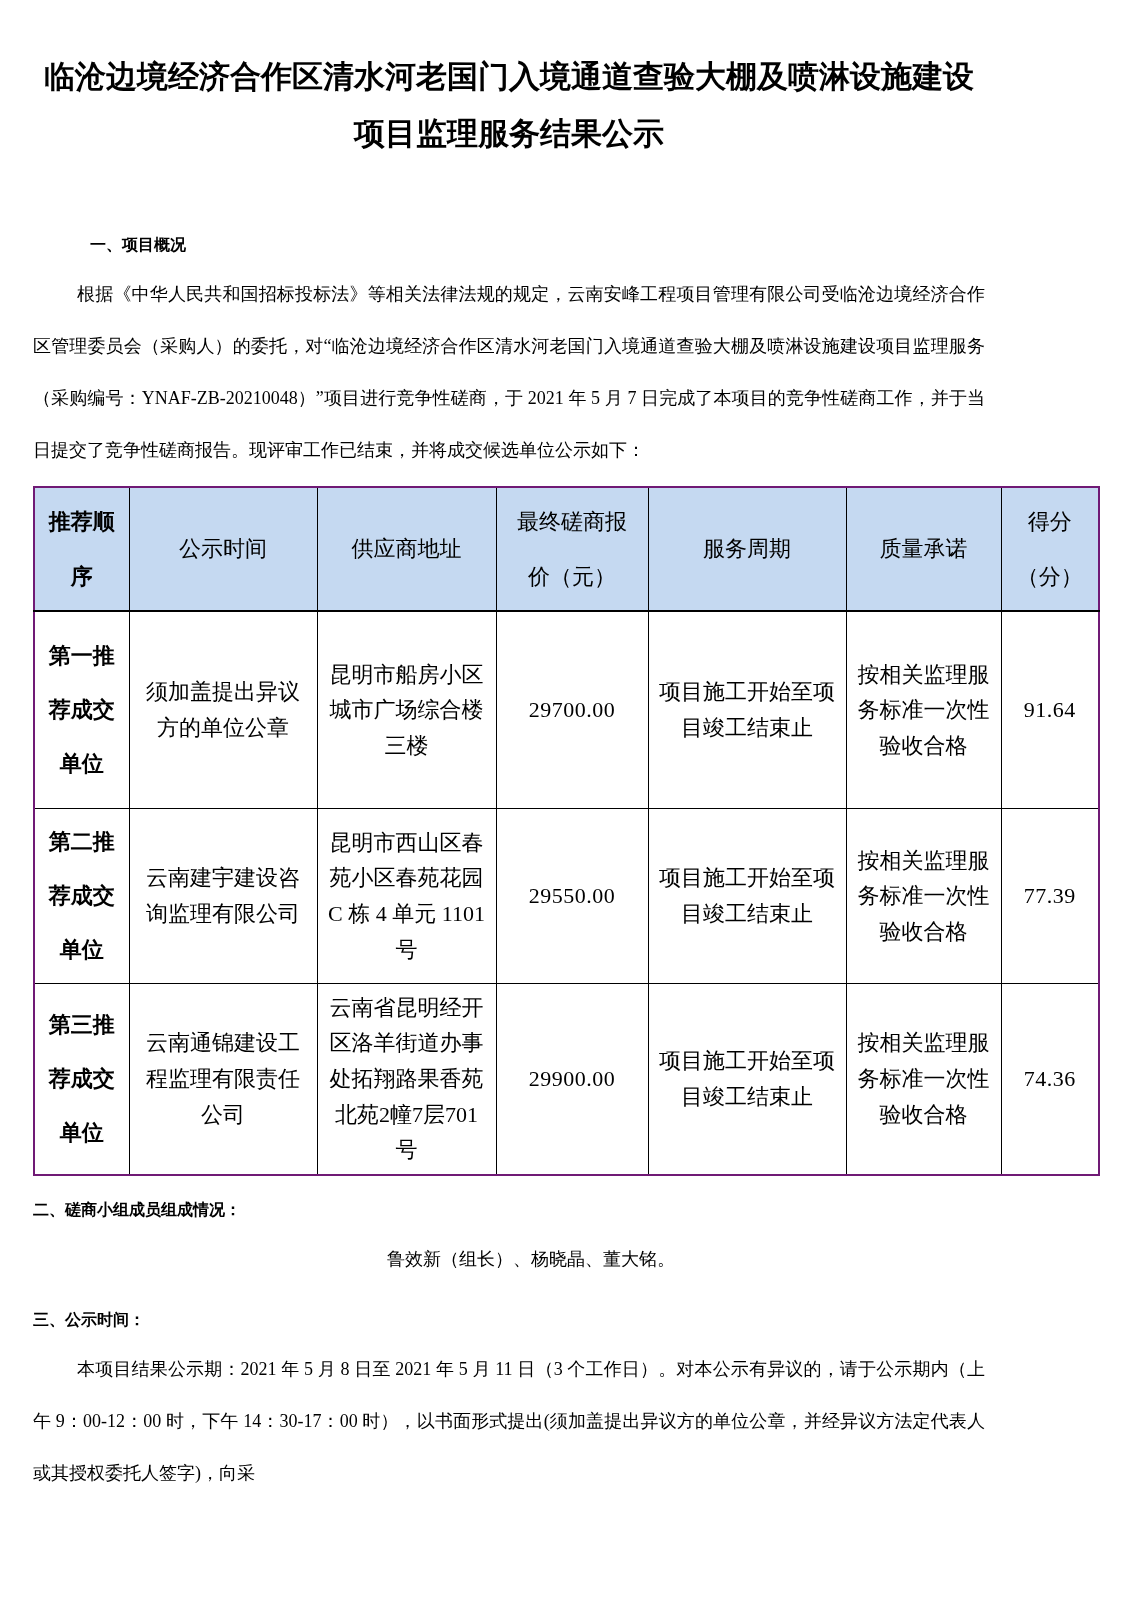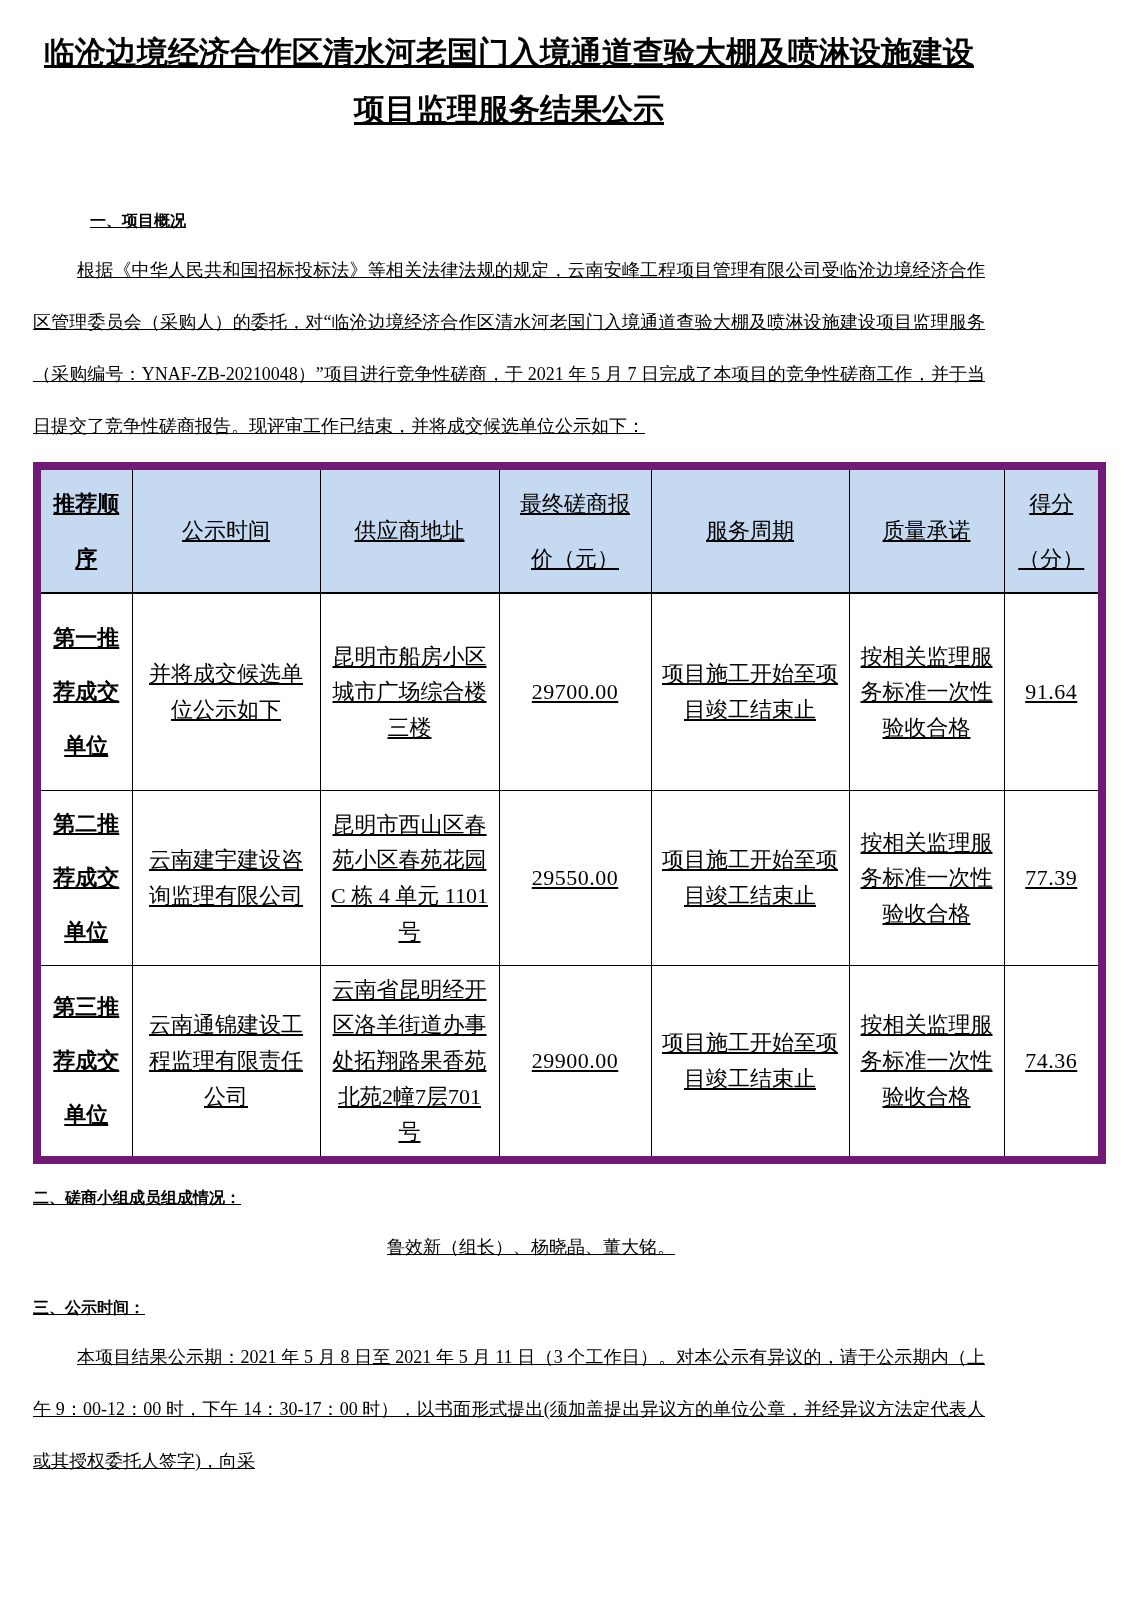--- a/index.html
+++ b/index.html
@@ -7,23 +7,22 @@
   body {
     width: 1131px;
     height: 1600px;
     overflow: hidden;
     font-family: "Liberation Serif", "DejaVu Serif", serif;
     color: #000000;
   }
   .page {
     width: 1018px;
     height: 1600px;
-    padding: 24px 33px 0 33px;
+    padding: 48px 33px 0 33px;
     position: relative;
-    text-decoration: underline;
   }
   .doc-title {
     text-align: center;
     font-size: 31px;
     font-weight: bold;
     line-height: 1.85;
     font-family: "Liberation Serif", "DejaVu Serif", serif;
   }
   .h-sec {
     font-size: 16px;
@@ -40,21 +39,21 @@
     text-indent: 2.45em;
   }
   .para1 { margin-top: 12px; }
   .members { margin-top: 12px; text-align: center; }
   .para3 { margin-top: 12px; }
   table.result-table {
     margin-top: 10px;
     width: 1065px;
     table-layout: fixed;
     border-collapse: collapse;
-    border: 8px solid #701a75;
+    border: 2px solid #701a75;
   }
   col.c1 { width: 95px; }
   col.c2 { width: 188px; }
   col.c3 { width: 179px; }
   col.c4 { width: 152px; }
   col.c5 { width: 198px; }
   col.c6 { width: 155px; }
   col.c7 { width: 98px; }
   .result-table th, .result-table td {
     border: 1px solid #000000;
@@ -119,21 +118,21 @@
         <th>供应商地址</th>
         <th>最终磋商报价（元）</th>
         <th>服务周期</th>
         <th>质量承诺</th>
         <th>得分（分）</th>
       </tr>
     </thead>
     <tbody>
       <tr class="r1">
         <td class="rank">第一推荐成交单位</td>
-        <td>并将成交候选单位公示如下</td>
+        <td>须加盖提出异议方的单位公章</td>
         <td>昆明市船房小区城市广场综合楼三楼</td>
         <td class="num">29700.00</td>
         <td>项目施工开始至项目竣工结束止</td>
         <td>按相关监理服务标准一次性验收合格</td>
         <td class="num">91.64</td>
       </tr>
       <tr class="r2">
         <td class="rank">第二推荐成交单位</td>
         <td>云南建宇建设咨询监理有限公司</td>
         <td>昆明市西山区春苑小区春苑花园 C 栋 4 单元 1101 号</td>

